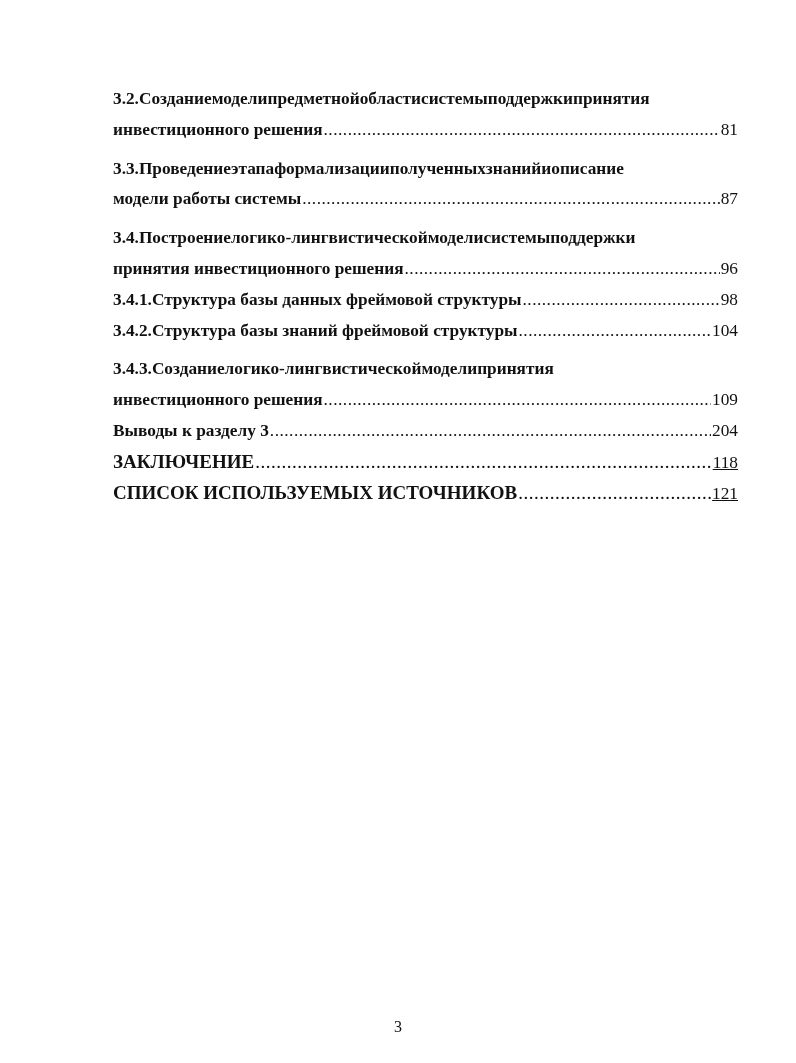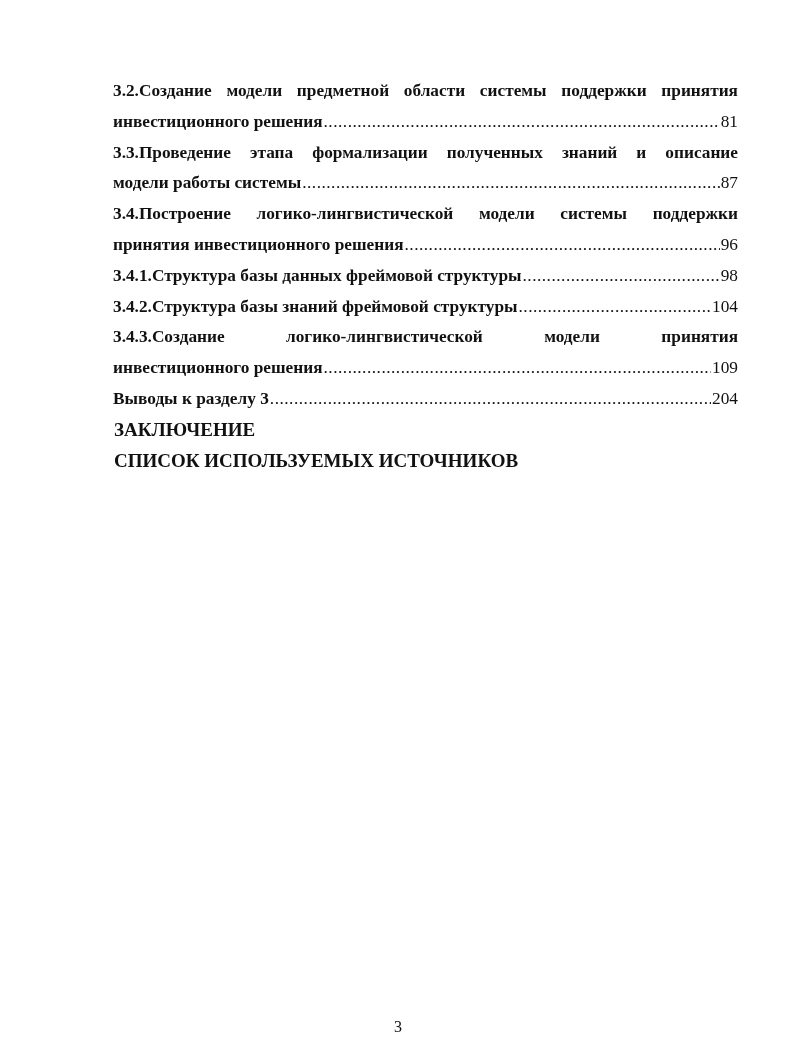--- a/index.html
+++ b/index.html
@@ -24,21 +24,21 @@
     .line {
       height: 30.8px;
       line-height: 30.8px;
       font-size: 17.3px;
       font-weight: bold;
       white-space: nowrap;
       overflow: hidden;
     }
     .justified {
       display: flex;
-      justify-content: space-between;
+      margin-top: 8px;
     }
     .leader {
       display: flex;
       align-items: baseline;
     }
     .leader .t {
       flex: 0 0 auto;
       font-weight: bold;
     }
     .leader .dots {
@@ -52,21 +52,20 @@
     .leader .dots::after {
       content: "......................................................................................................................................................................................................................................................................";
     }
     .leader .p {
       flex: 0 0 auto;
       font-weight: normal;
       text-align: right;
     }
     .big {
       font-size: 19px;
-      flex-direction: column;
     }
     .big .t {
       font-size: 19px;
     }
     .big .p {
       font-size: 17.3px;
       text-decoration: underline;
     }
     .page-number {
       position: absolute;

